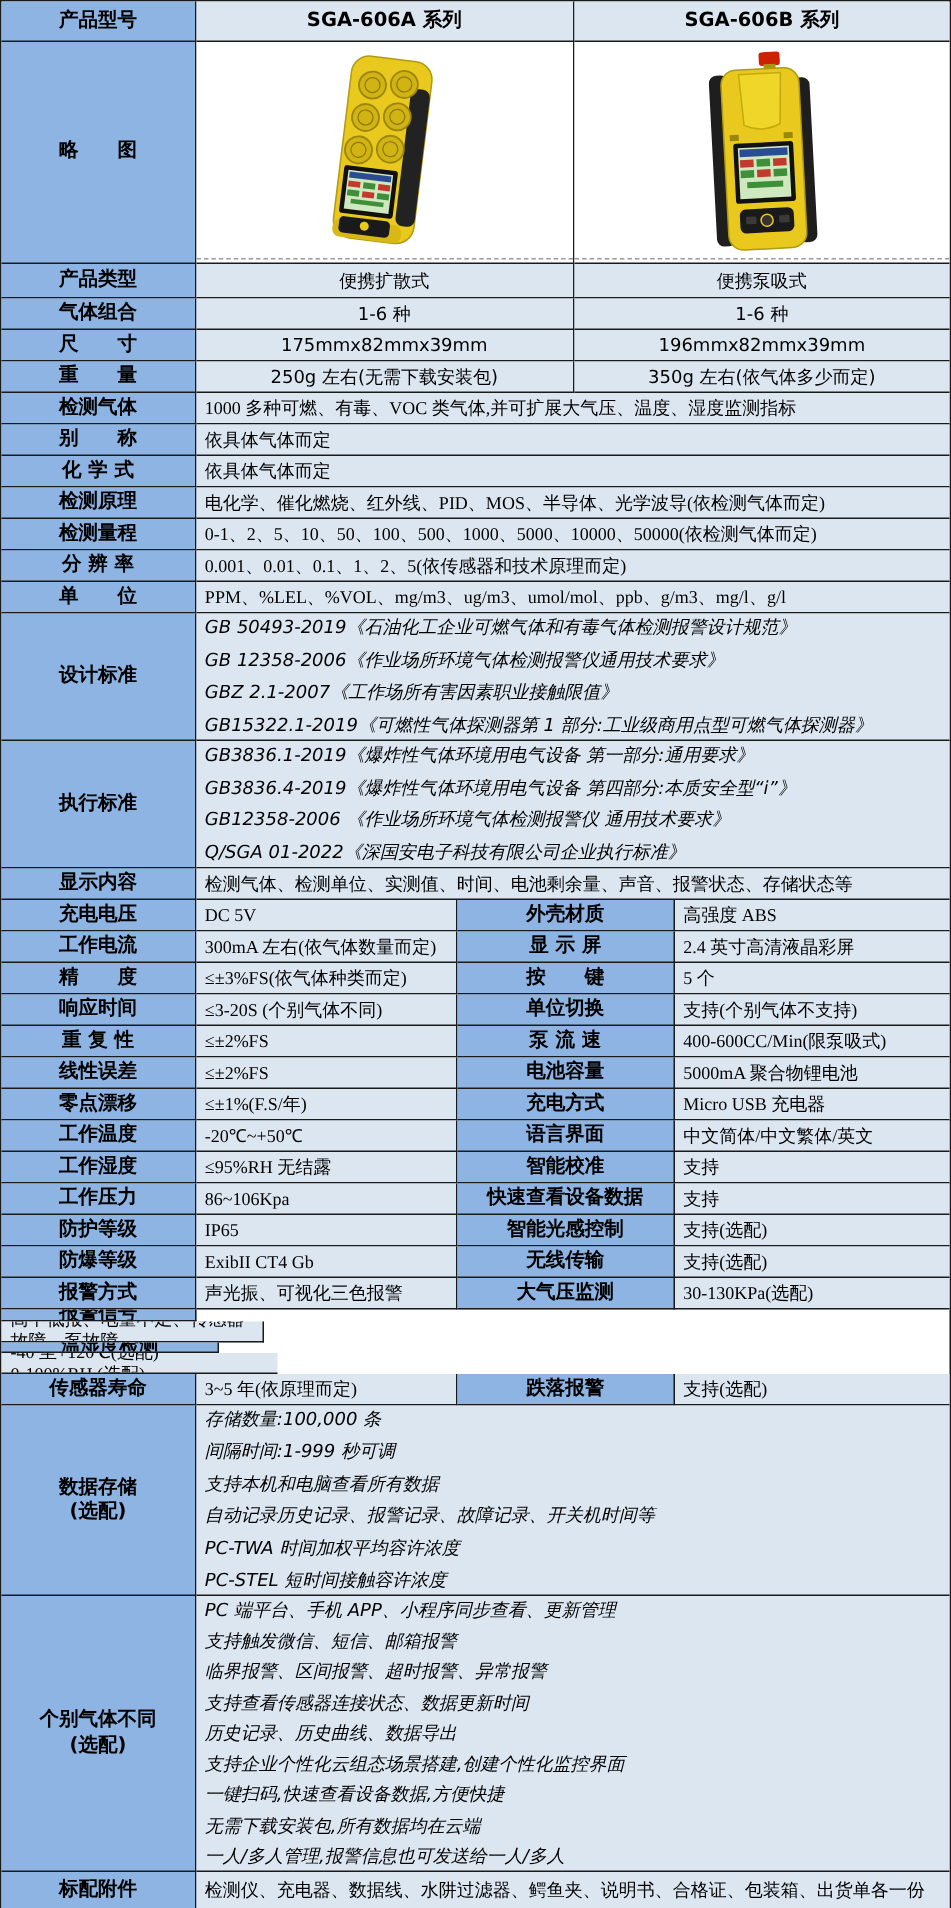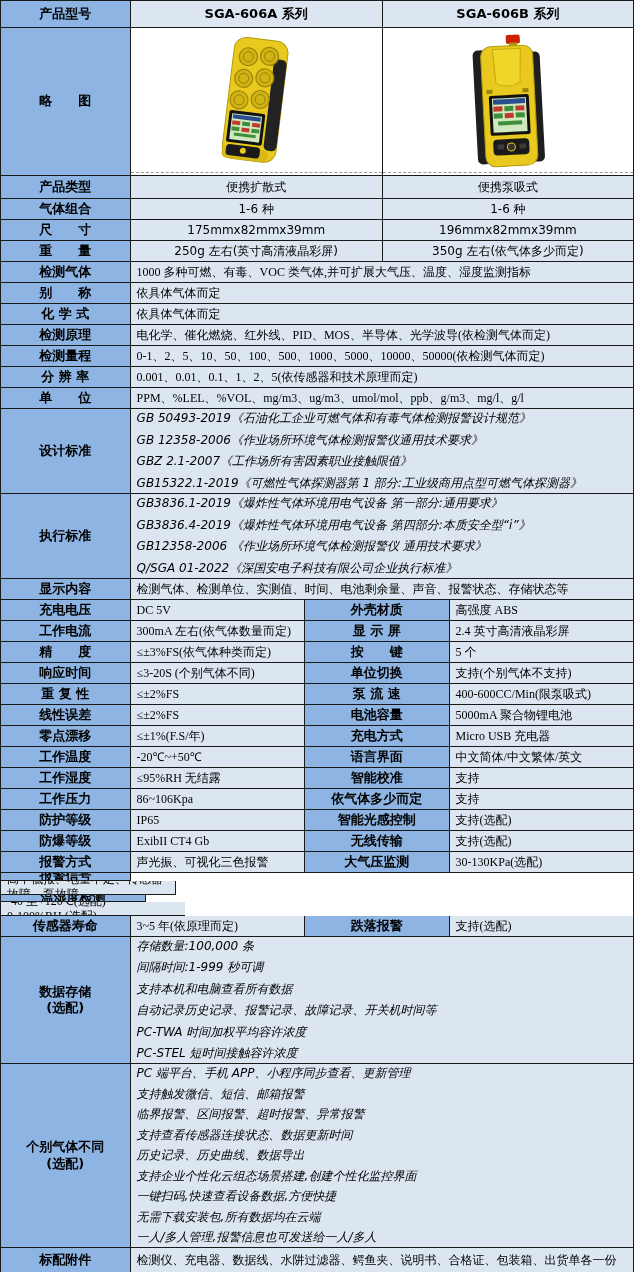--- a/index.html
+++ b/index.html
@@ -188,21 +188,21 @@
     <div class="cell val wA">1-6 种</div>
     <div class="cell val wB last">1-6 种</div>
   </div>
   <div class="row h21">
     <div class="cell lbl w1">尺　　寸</div>
     <div class="cell val wA">175mmx82mmx39mm</div>
     <div class="cell val wB last">196mmx82mmx39mm</div>
   </div>
   <div class="row h21">
     <div class="cell lbl w1">重　　量</div>
-    <div class="cell val wA">250g 左右(英寸高清液晶彩屏)</div>
+    <div class="cell val wA">250g 左右(无需下载安装包)</div>
     <div class="cell val wB last">350g 左右(依气体多少而定)</div>
   </div>
 
   <div class="row h21">
     <div class="cell lbl w1">检测气体</div>
     <div class="cell val wS left last">1000 多种可燃、有毒、VOC 类气体,并可扩展大气压、温度、湿度监测指标</div>
   </div>
   <div class="row h21">
     <div class="cell lbl w1">别　　称</div>
     <div class="cell val wS left last">依具体气体而定</div>
@@ -302,21 +302,21 @@
   </div>
   <div class="row h21">
     <div class="cell lbl w1">工作湿度</div>
     <div class="cell val w2 left">≤95%RH 无结露</div>
     <div class="cell lbl w3">智能校准</div>
     <div class="cell val w4 left last">支持</div>
   </div>
   <div class="row h21">
     <div class="cell lbl w1">工作压力</div>
     <div class="cell val w2 left">86~106Kpa</div>
-    <div class="cell lbl w3">依气体多少而定</div>
+    <div class="cell lbl w3">快速查看设备数据</div>
     <div class="cell val w4 left last">支持</div>
   </div>
   <div class="row h21">
     <div class="cell lbl w1">防护等级</div>
     <div class="cell val w2 left">IP65</div>
     <div class="cell lbl w3">智能光感控制</div>
     <div class="cell val w4 left last">支持(选配)</div>
   </div>
   <div class="row h21">
     <div class="cell lbl w1">防爆等级</div>

